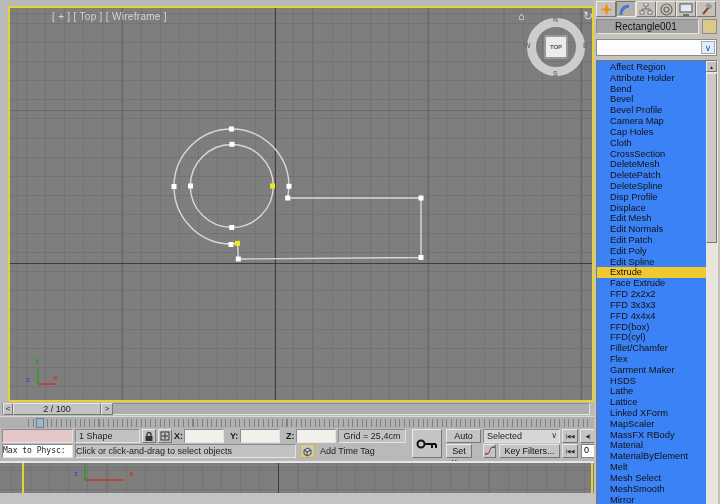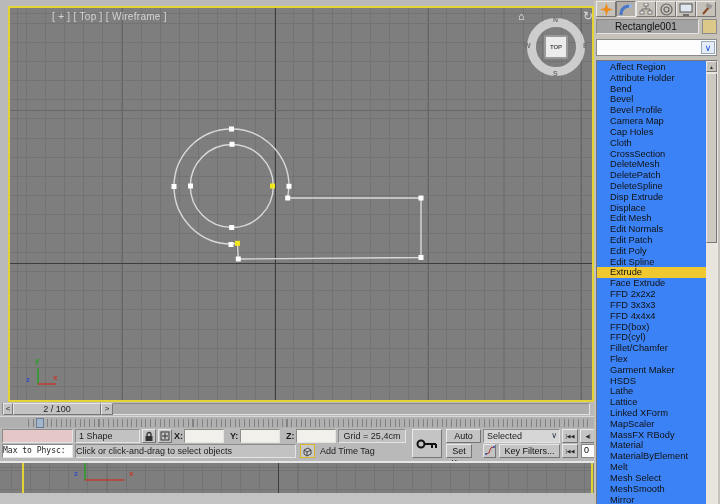--- a/index.html
+++ b/index.html
@@ -348,21 +348,21 @@
           <div class="mod-item">Bend</div>
           <div class="mod-item">Bevel</div>
           <div class="mod-item">Bevel Profile</div>
           <div class="mod-item">Camera Map</div>
           <div class="mod-item">Cap Holes</div>
           <div class="mod-item">Cloth</div>
           <div class="mod-item">CrossSection</div>
           <div class="mod-item">DeleteMesh</div>
           <div class="mod-item">DeletePatch</div>
           <div class="mod-item">DeleteSpline</div>
-          <div class="mod-item">Disp Extrude</div>
+          <div class="mod-item">Disp Profile</div>
           <div class="mod-item">Displace</div>
           <div class="mod-item">Edit Mesh</div>
           <div class="mod-item">Edit Normals</div>
           <div class="mod-item">Edit Patch</div>
           <div class="mod-item">Edit Poly</div>
           <div class="mod-item">Edit Spline</div>
           <div class="mod-item selected">Extrude</div>
           <div class="mod-item">Face Extrude</div>
           <div class="mod-item">FFD 2x2x2</div>
           <div class="mod-item">FFD 3x3x3</div>

